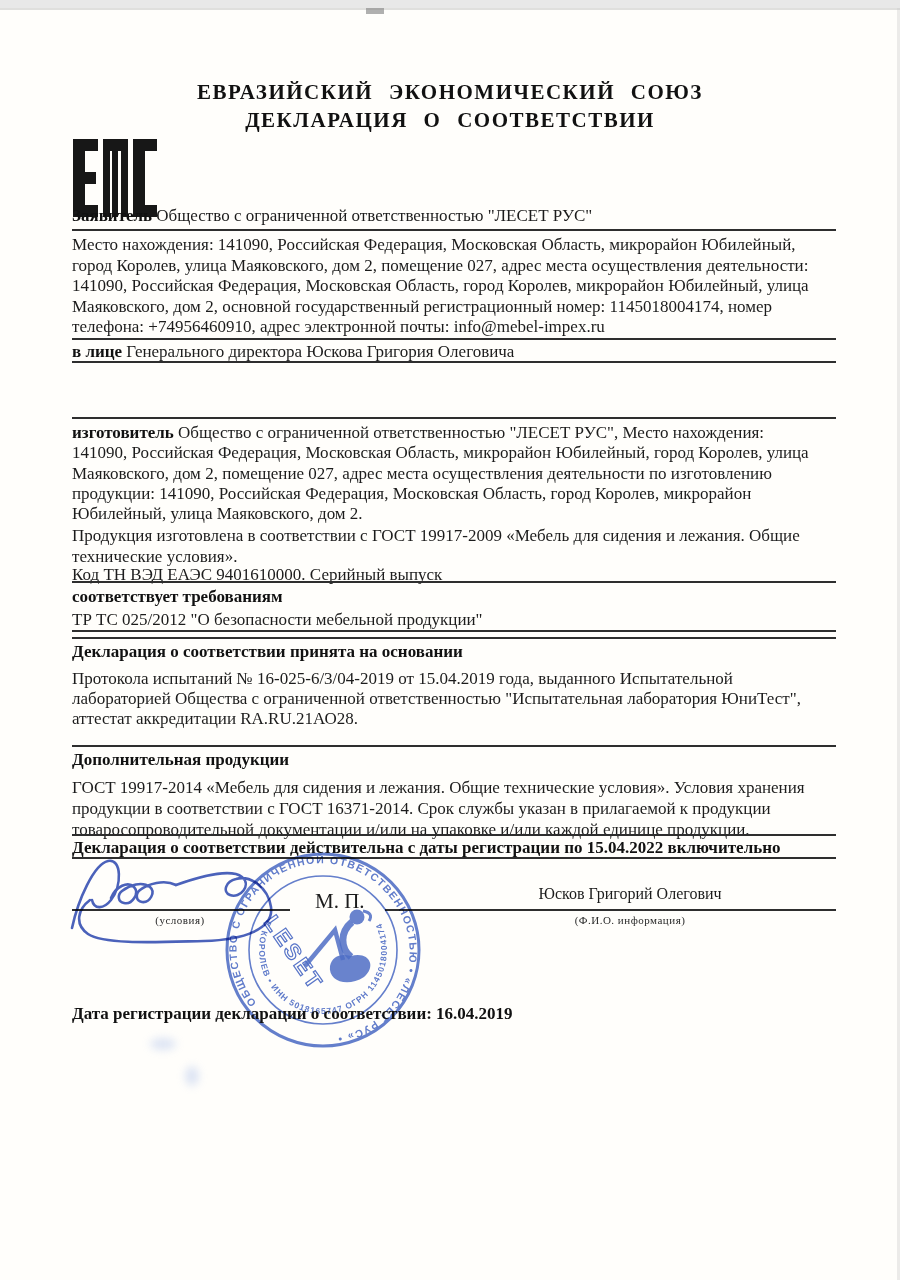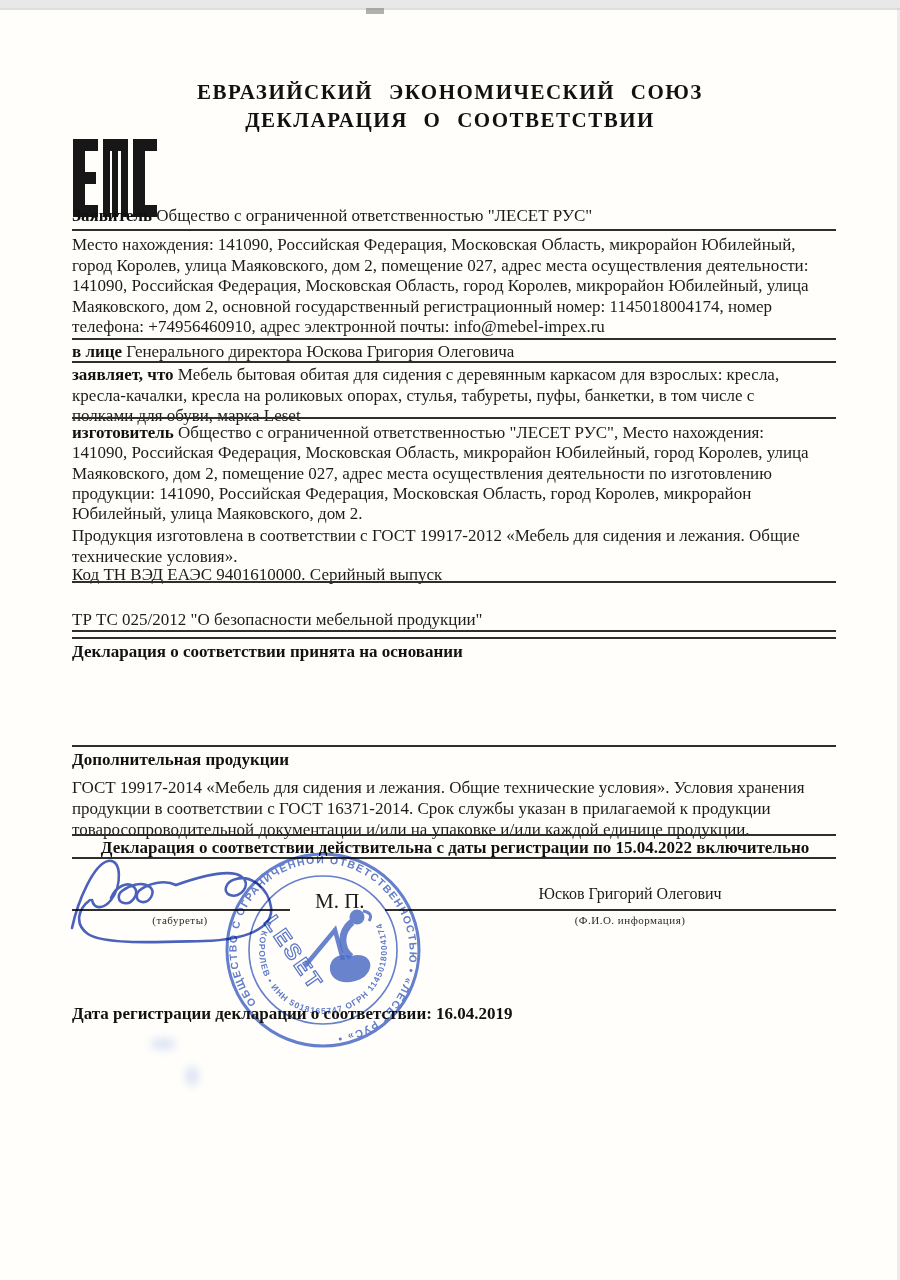--- a/index.html
+++ b/index.html
@@ -62,55 +62,56 @@
   <div class="abs para" style="top:227px;">Место нахождения: 141090, Российская Федерация, Московская Область, микрорайон Юбилейный,
 город Королев, улица Маяковского,  дом 2, помещение 027, адрес места осуществления  деятельности:
 141090, Российская Федерация, Московская Область, город Королев, микрорайон Юбилейный, улица
 Маяковского,  дом 2, основной государственный регистрационный номер: 1145018004174, номер
 телефона: +74956460910, адрес электронной почты: info@mebel-impex.ru</div>
   <div class="abs rule thin" style="top:330px;"></div>
 
   <div class="abs row" style="top:334px;"><span class="b">в лице</span><span> Генерального директора Юскова Григория Олеговича</span></div>
   <div class="abs rule" style="top:353px;"></div>
 
-  <div class="abs para" style="top:357px;"><span class="b">заявляет, что</span><span> Мебель бытовая обитая для сидения с деревянным каркасом для взрослых: кресла,
-кресла-качалки, кресла на роликовых опорах, стулья, табуреты, пуфы, банкетки, в том числе с
-полками для обуви, марка Leset</span></div>
   <div class="abs rule" style="top:409px;"></div>
 
   <div class="abs para" style="top:415px;line-height:20.3px;"><span class="b">изготовитель</span><span>  Общество  с  ограниченной  ответственностью  "ЛЕСЕТ  РУС",  Место  нахождения:
 141090, Российская Федерация, Московская Область, микрорайон Юбилейный, город Королев, улица
 Маяковского,  дом  2,  помещение  027,  адрес  места  осуществления  деятельности  по  изготовлению
 продукции:  141090,  Российская  Федерация,  Московская  Область,  город  Королев,  микрорайон
 Юбилейный, улица Маяковского, дом 2.</span></div>
 
-  <div class="abs para" style="top:517px;line-height:21px;">Продукция изготовлена в соответствии с ГОСТ 19917-2012 «Мебель для сидения и лежания. Общие
+  <div class="abs para" style="top:517px;line-height:21px;">Продукция изготовлена в соответствии с ГОСТ 19917-2009 «Мебель для сидения и лежания. Общие
 технические условия».</div>
   <div class="abs para" style="top:557px;">Код ТН ВЭД ЕАЭС 9401610000. Серийный выпуск</div>
   <div class="abs rule thin" style="top:573px;"></div>
 
+  <div class="abs para boldline" style="top:579px;">соответствует требованиям</div>
   <div class="abs para" style="top:602px;">ТР ТС 025/2012 "О безопасности мебельной продукции"</div>
 
   <div class="abs rule thin" style="top:622px;"></div>
   <div class="abs rule" style="top:629px;"></div>
 
   <div class="abs para boldline" style="top:634px;">Декларация о соответствии принята на основании</div>
+  <div class="abs para" style="top:661px;line-height:20px;">Протокола испытаний № 16-025-6/3/04-2019 от 15.04.2019 года, выданного Испытательной
+лабораторией Общества с ограниченной ответственностью "Испытательная лаборатория ЮниТест",
+аттестат аккредитации RA.RU.21АО28.</div>
   <div class="abs rule" style="top:737px;"></div>
 
   <div class="abs para boldline" style="top:742px;">Дополнительная продукции</div>
   <div class="abs para" style="top:769px;line-height:21px;">ГОСТ 19917-2014 «Мебель для сидения и лежания. Общие технические условия».  Условия хранения
 продукции в соответствии с ГОСТ 16371-2014. Срок службы  указан  в прилагаемой  к продукции
 товаросопроводительной документации и/или на упаковке и/или каждой единице продукции.</div>
   <div class="abs rule thin" style="top:826px;"></div>
 
-  <div class="abs para boldline" style="top:830px;text-align:center;">Декларация о соответствии  действительна с даты регистрации по 15.04.2022 включительно</div>
+  <div class="abs para boldline" style="top:830px;">Декларация о соответствии  действительна с даты регистрации по 15.04.2022 включительно</div>
   <div class="abs rule thin" style="top:849px;"></div>
 
   <div class="abs rule thin" style="top:901px;left:72px;width:218px;"></div>
-  <div class="abs caption" style="top:906px;left:110px;width:140px;text-align:center;">(табуреты)</div>
+  <div class="abs caption" style="top:906px;left:110px;width:140px;text-align:center;">(условия)</div>
   <div class="abs" style="top:881px;left:315px;font-size:21px;">М. П.</div>
   <div class="abs rule thin" style="top:901px;left:385px;width:451px;"></div>
   <div class="abs" style="top:877px;left:420px;width:420px;text-align:center;font-size:16px;">Юсков Григорий Олегович</div>
   <div class="abs caption" style="top:906px;left:420px;width:420px;text-align:center;">(Ф.И.О.  информация)</div>
 
   <div class="abs sig-wrap" style="left:62px;top:840px;">
     <svg width="250" height="105" viewBox="0 0 250 105">
       <g fill="none" stroke="#3c55b8" stroke-width="2.6" stroke-linecap="round" opacity="0.92">
         <path d="M10,80 C16,52 32,16 46,13 C60,10 60,38 49,52 C42,61 32,62 30,52"></path>
         <path d="M49,50 C54,38 66,33 72,39 C78,45 70,57 62,55 C56,54 55,47 60,43 C68,37 80,33 88,39 C94,44 88,55 80,54 C74,53 73,46 78,42 C86,36 102,31 114,37"></path>

